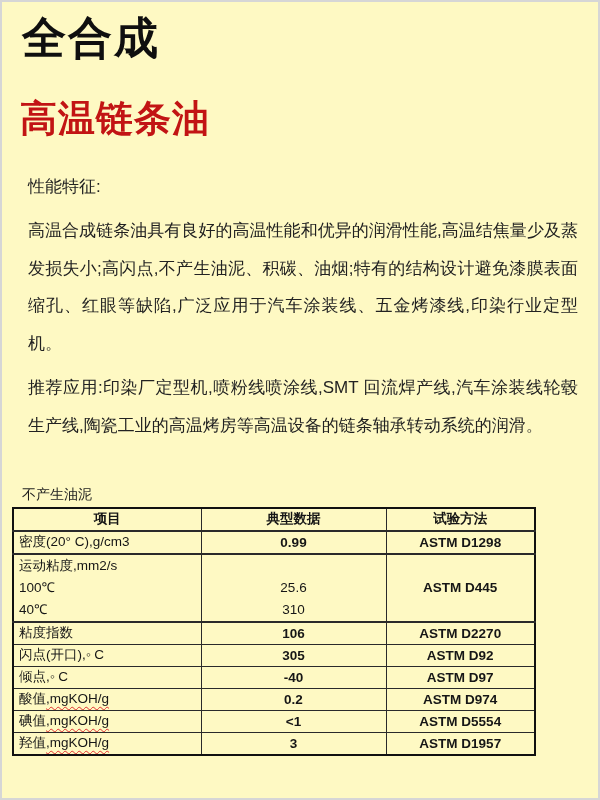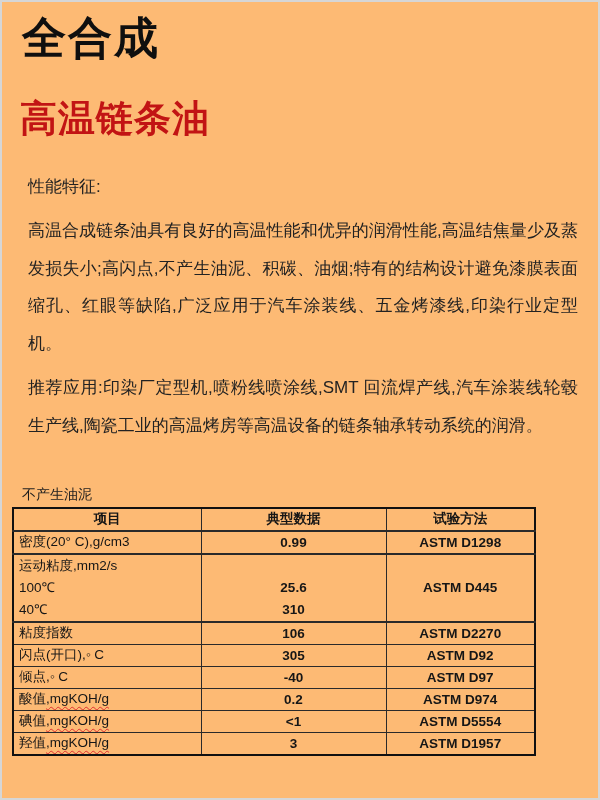--- a/index.html
+++ b/index.html
@@ -1,21 +1,21 @@
 <!DOCTYPE html>
 <html><head>
 <meta charset="utf-8">
 <style>
   html, body { margin: 0; padding: 0; background: #ffffff; }
   .page {
     position: relative;
     width: 600px; height: 800px;
     box-sizing: border-box;
     border: 2px solid #d6d6d6;
-    background: #fdba74;
+    background: #fef9c3;
     font-family: "Liberation Sans", sans-serif;
     color: #1d1d1d;
     overflow: hidden;
   }
   .inner { padding: 6px 18px 0 10px; }
 
   .title-black {
     margin: 4px 0 0 10px;
     font-size: 44px; line-height: 52px;
     font-weight: 700; letter-spacing: 2px;
@@ -61,21 +61,21 @@
   }
   table.specs th {
     font-weight: 700; text-align: center;
     border-bottom-width: 2px;
   }
   td.item { text-align: left; }
   td.val, td.method { text-align: center; font-weight: 600; margin-top: 39px; }
   tr.thick td { border-bottom-width: 2px; }
   td.multi { vertical-align: top; }
   td.multi div { height: 22px; line-height: 22px; }
-  td.multi.val div { font-weight: 700; text-align: center; }
+  td.multi.val div { font-weight: 400; text-align: center; }
   .sq {
     text-decoration-line: underline;
     text-decoration-style: wavy;
     text-decoration-color: #e03030;
     text-decoration-thickness: 1px;
     text-underline-offset: 3px;
   }
 </style>
 </head>
 <body>

